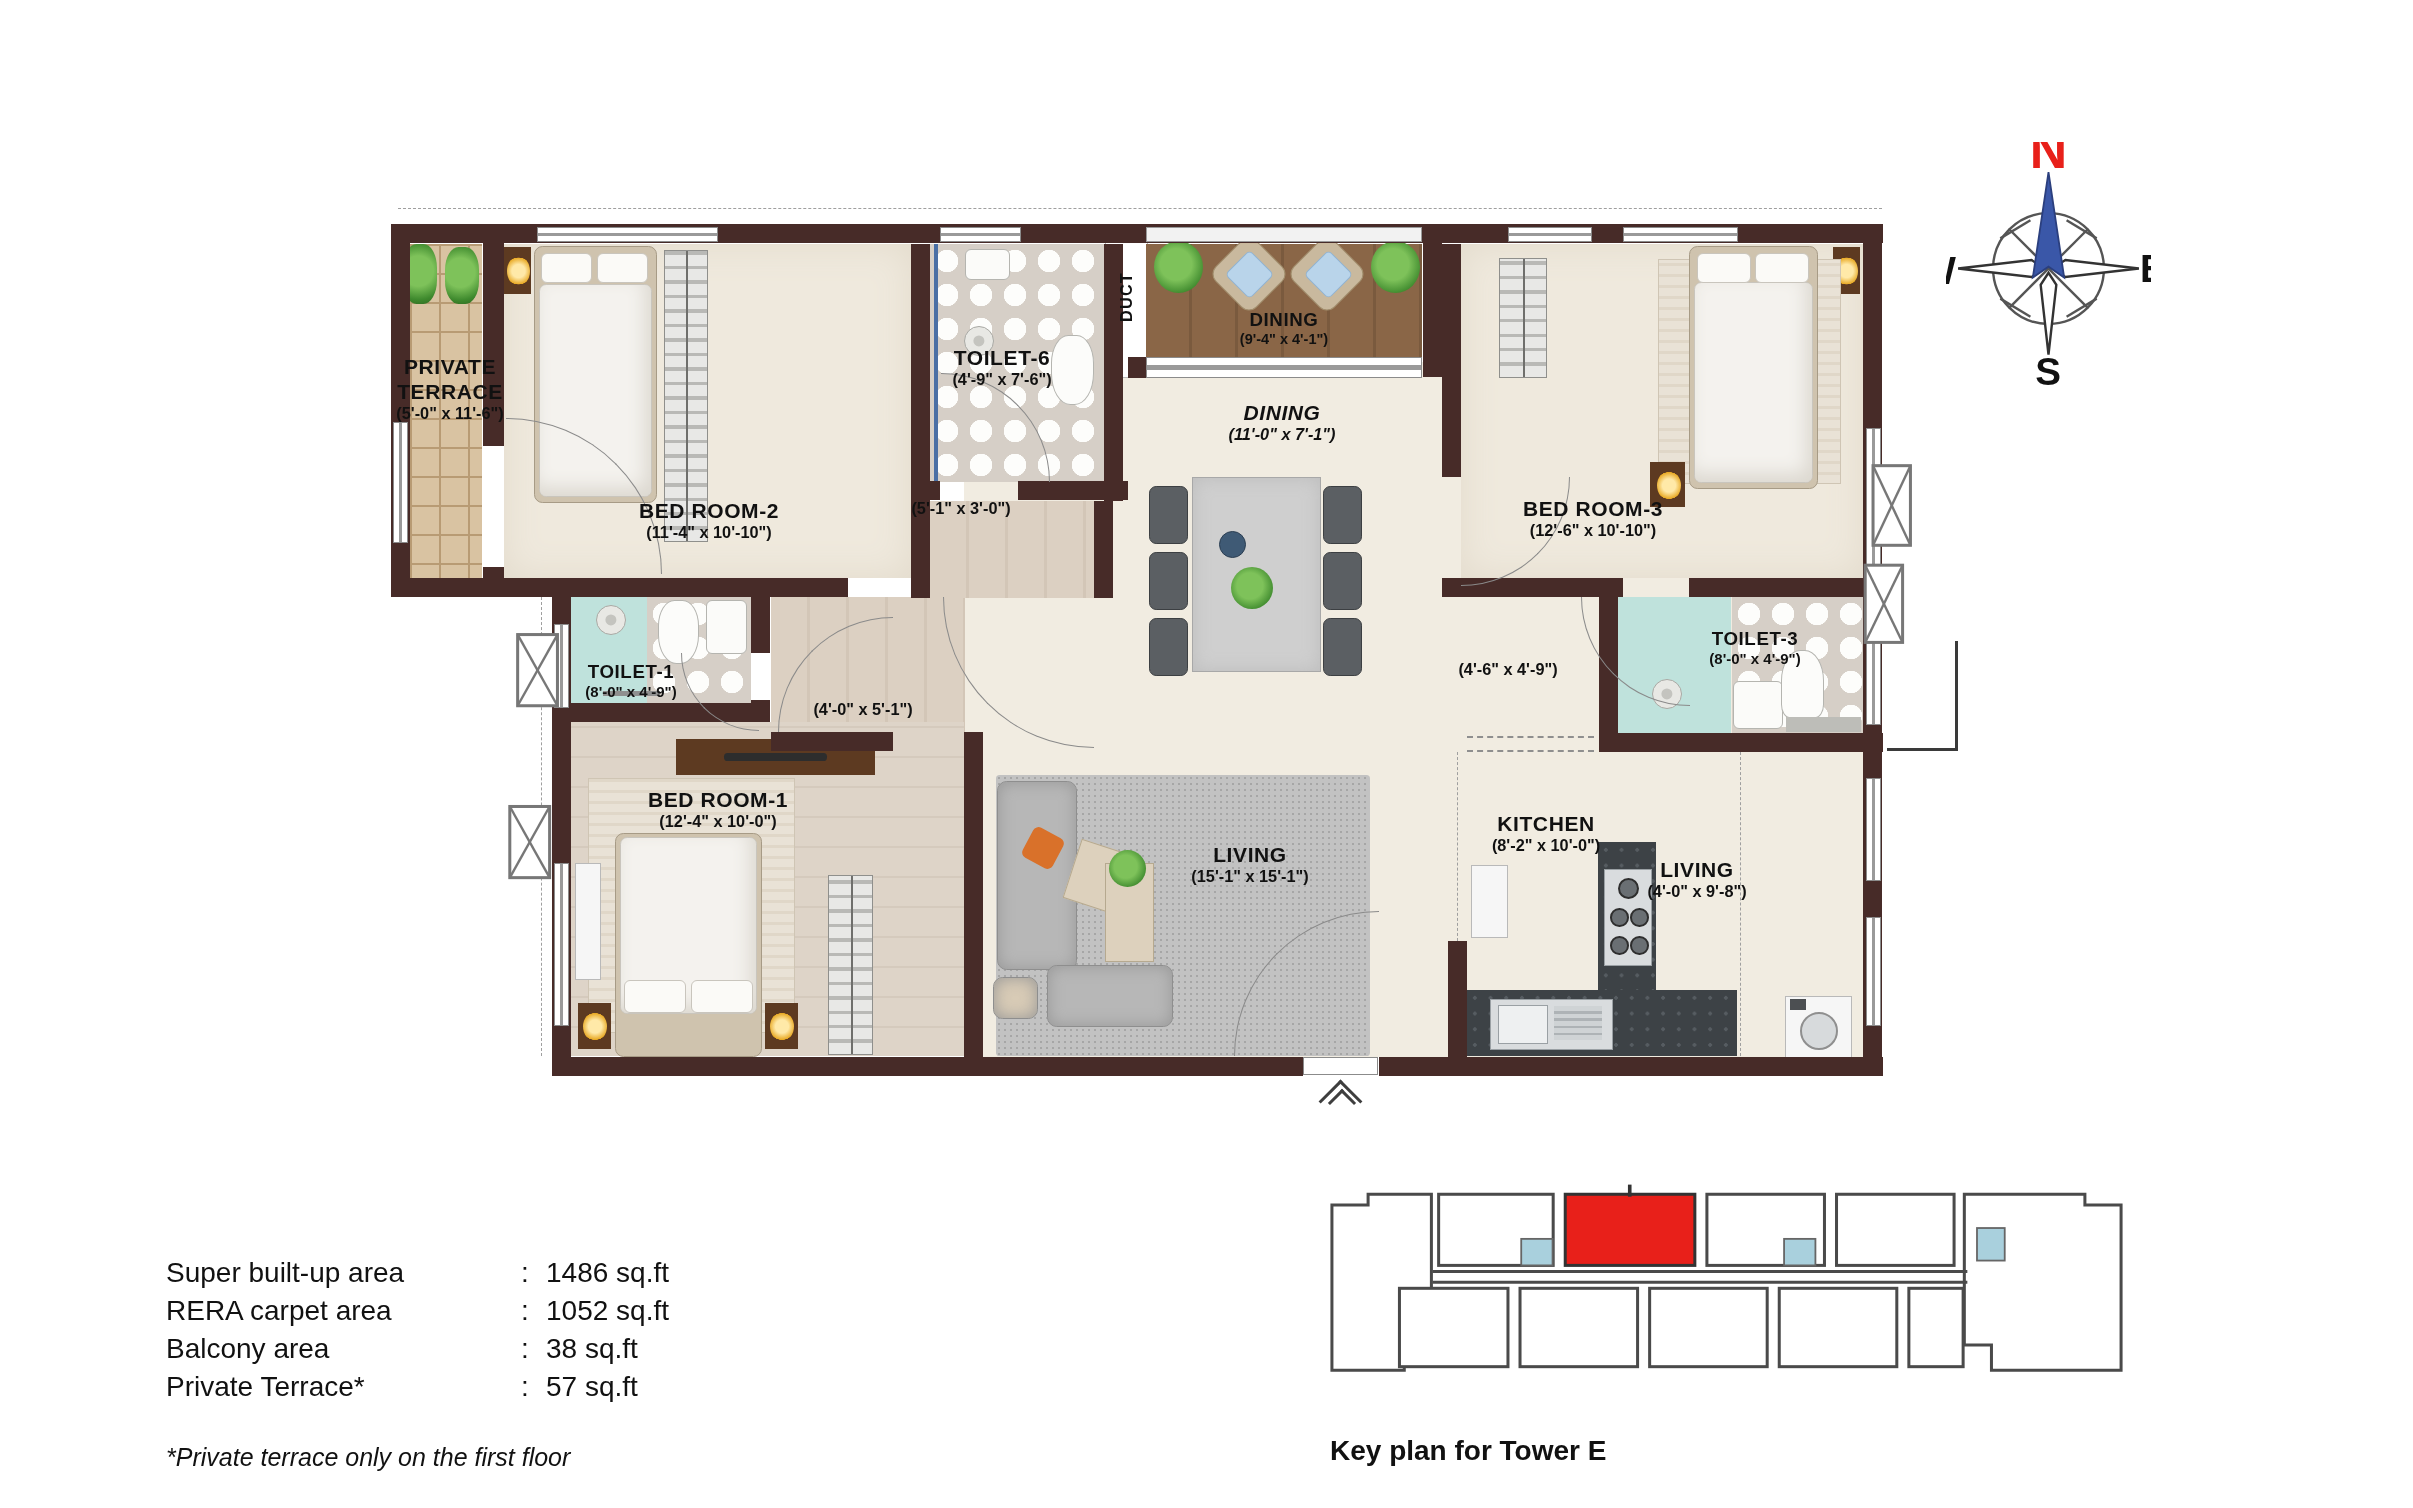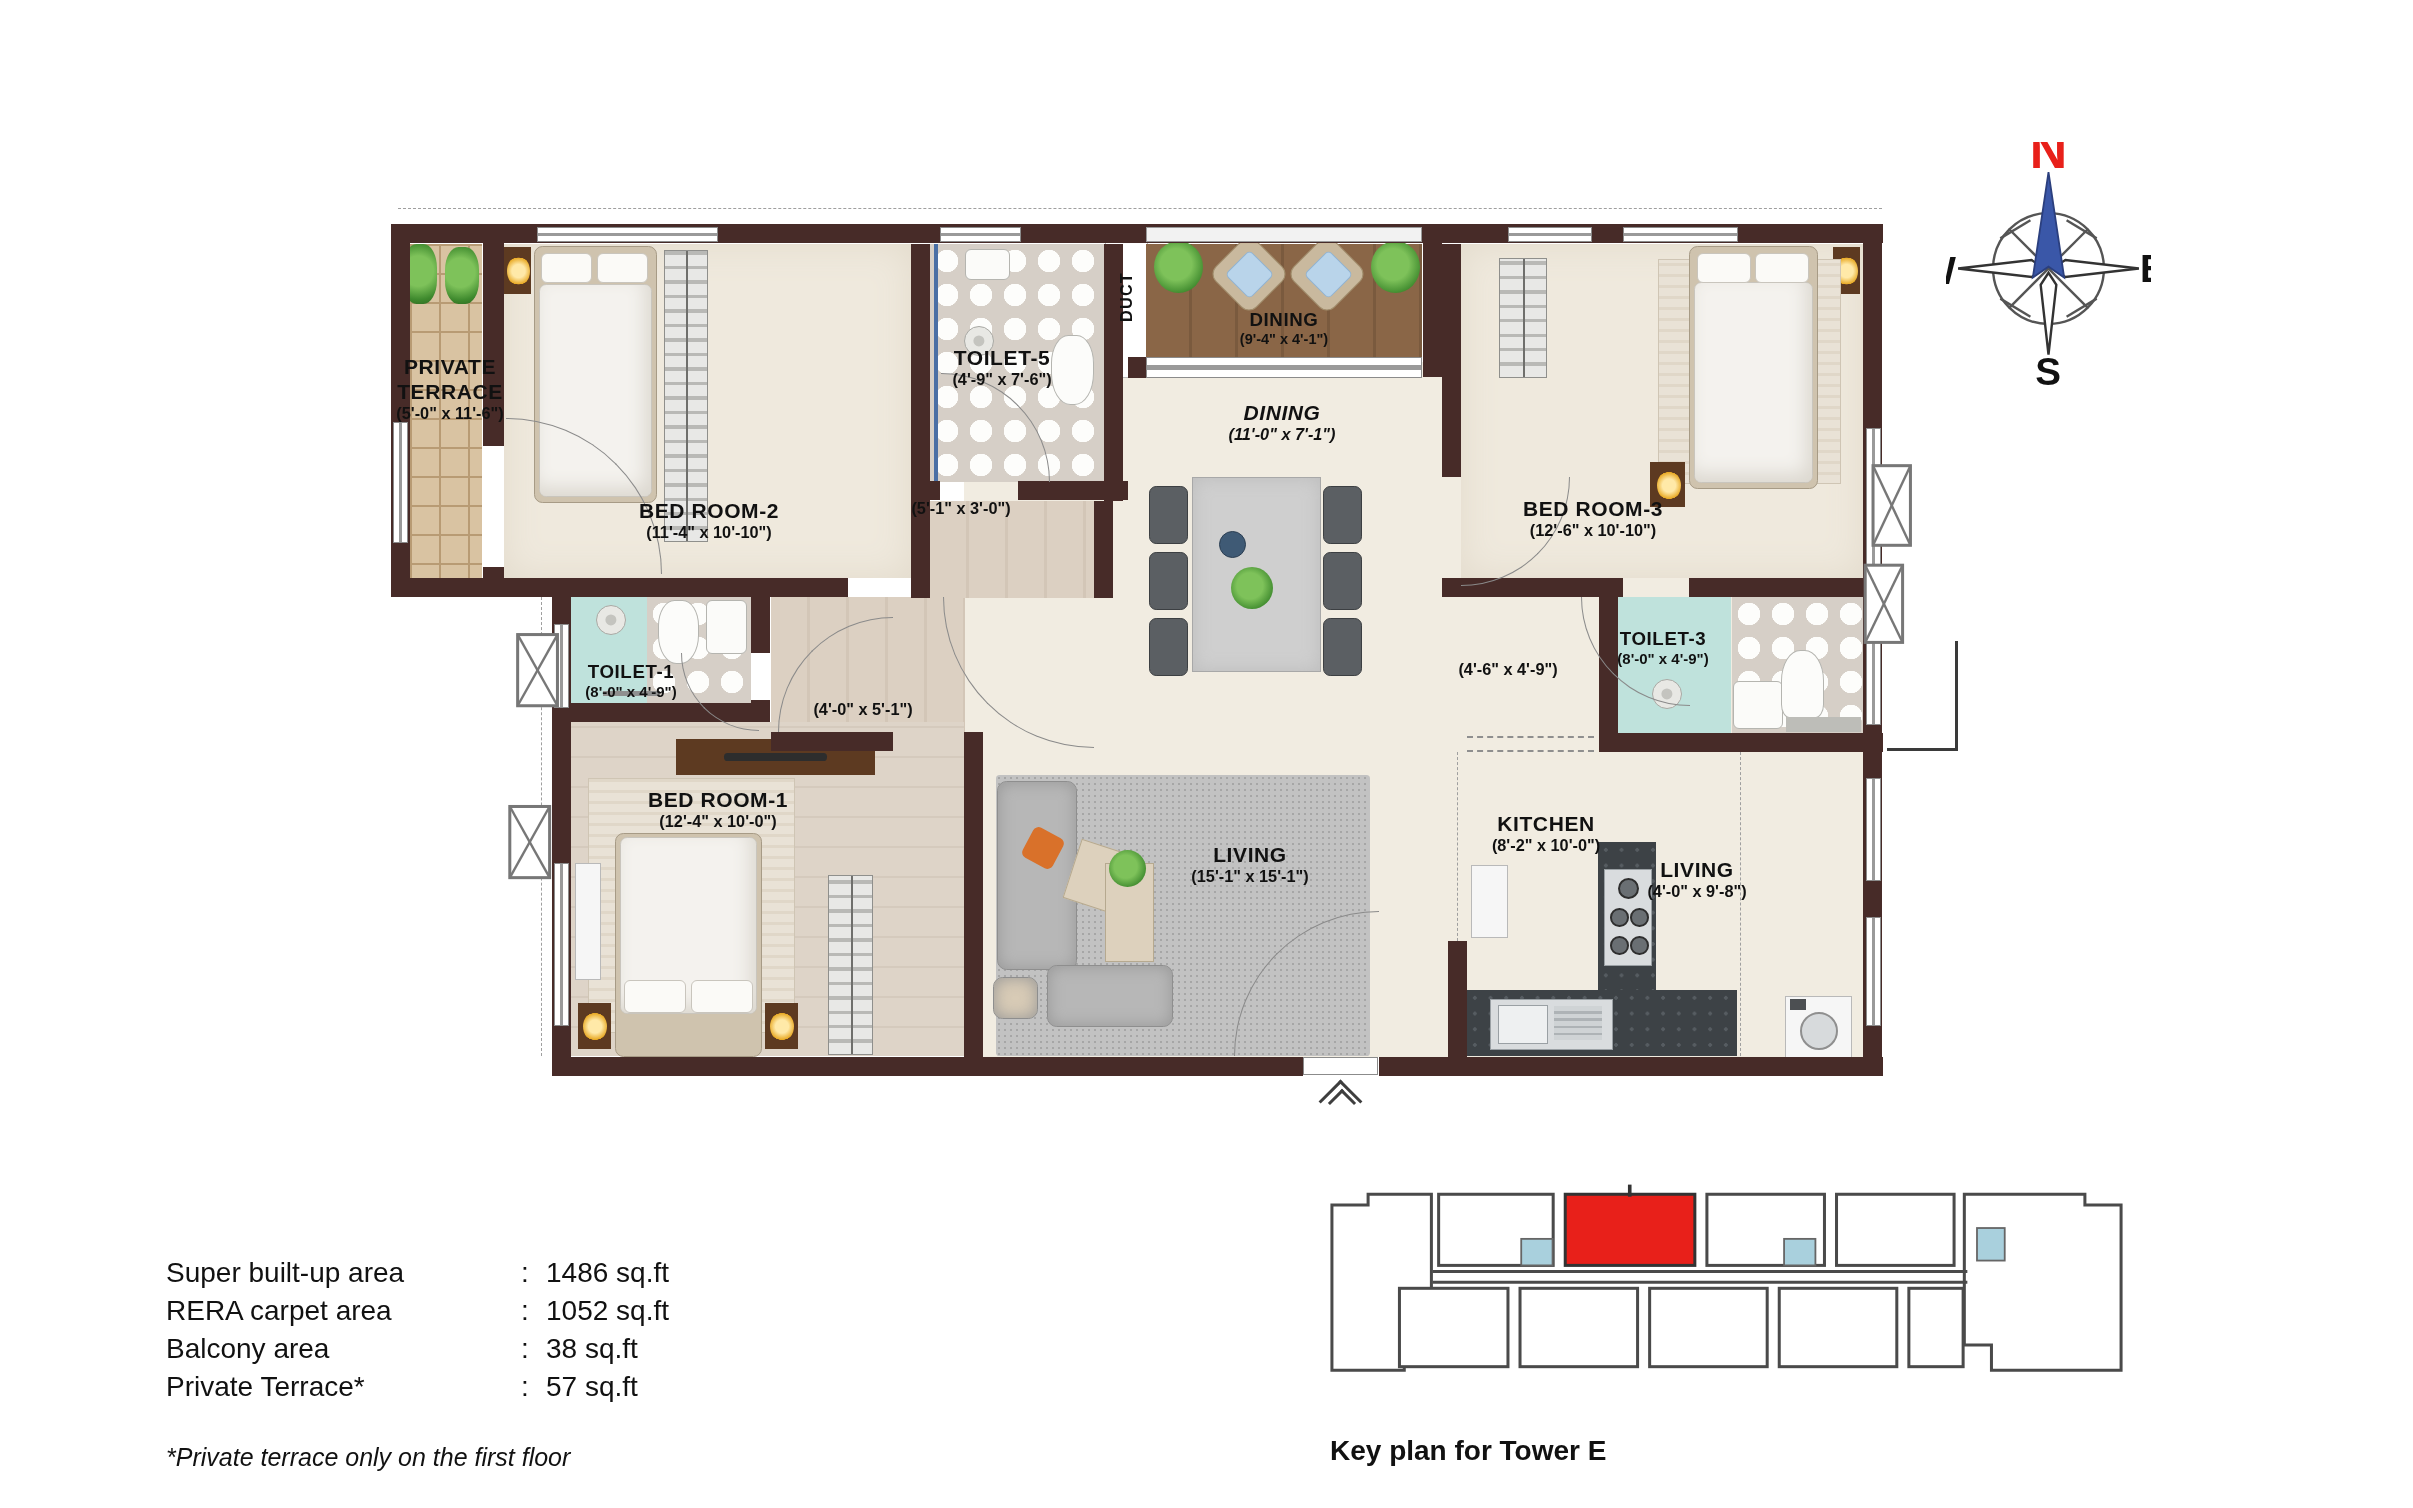--- a/index.html
+++ b/index.html
@@ -304,37 +304,37 @@
 
   <div class="room-label wrap" style="left:450px;top:389px;">
     <div class="nm">PRIVATE TERRACE</div>
     <div class="dm">(5'-0" x 11'-6")</div>
   </div>
   <div class="room-label" style="left:709px;top:520px;">
     <div class="nm">BED ROOM-2</div>
     <div class="dm">(11'-4" x 10'-10")</div>
   </div>
   <div class="room-label" style="left:1002px;top:367px;">
-    <div class="nm">TOILET-5</div>
+    <div class="nm">TOILET-6</div>
     <div class="dm">(4'-9" x 7'-6")</div>
   </div>
   <div class="duct-label" style="left:1126px;top:297px;">DUCT</div>
   <div class="room-label" style="left:1284px;top:329px;">
     <div class="nm" style="font-size:18.7px;">DINING</div>
     <div class="dm" style="font-size:14.5px;">(9'-4" x 4'-1")</div>
   </div>
   <div class="room-label" style="left:1282px;top:422px;font-style:italic;">
     <div class="nm">DINING</div>
     <div class="dm">(11'-0" x 7'-1")</div>
   </div>
   <div class="room-label" style="left:1593px;top:518px;">
     <div class="nm">BED ROOM-3</div>
     <div class="dm">(12'-6" x 10'-10")</div>
   </div>
-  <div class="room-label" style="left:1663px;top:648px;">
+  <div class="room-label" style="left:1755px;top:648px;">
     <div class="nm" style="font-size:18.7px;">TOILET-3</div>
     <div class="dm" style="font-size:15px;">(8'-0" x 4'-9")</div>
   </div>
   <div class="room-label" style="left:631px;top:681px;">
     <div class="nm" style="font-size:18.7px;">TOILET-1</div>
     <div class="dm" style="font-size:15px;">(8'-0" x 4'-9")</div>
   </div>
   <div class="room-label" style="left:718px;top:809px;">
     <div class="nm">BED ROOM-1</div>
     <div class="dm">(12'-4" x 10'-0")</div>

